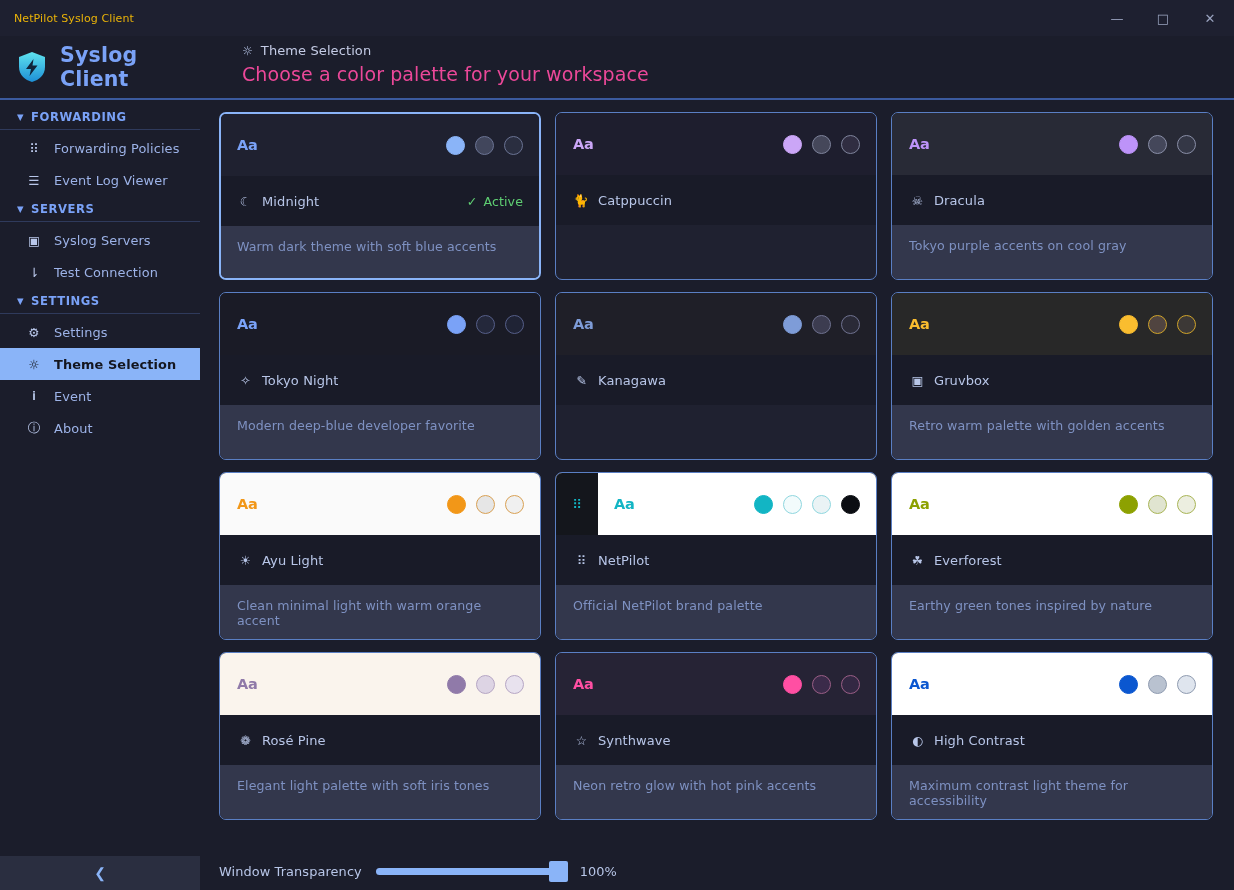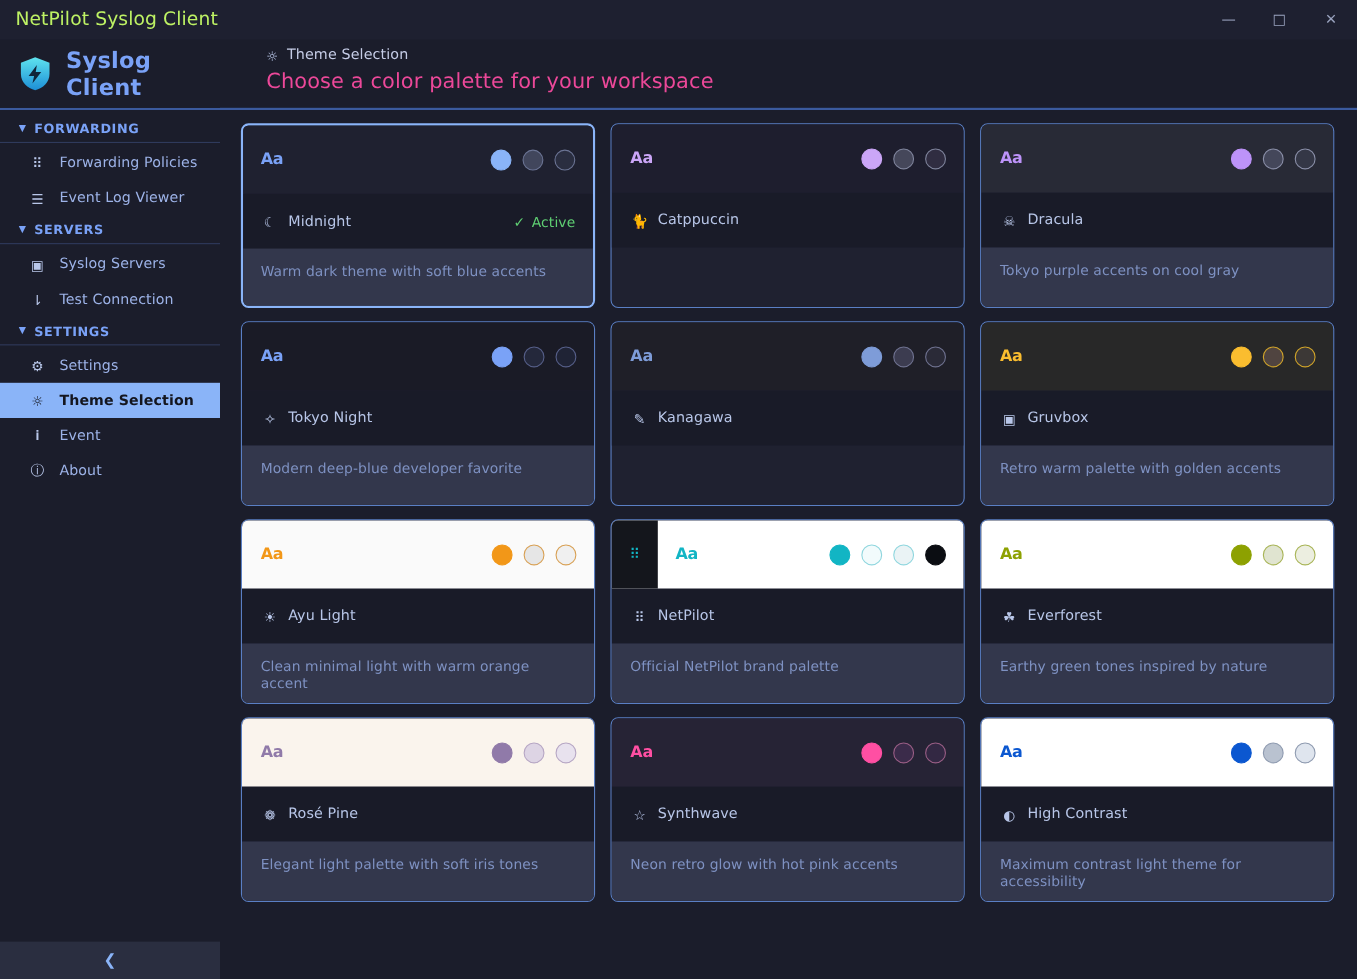--- a/index.html
+++ b/index.html
@@ -10,21 +10,21 @@
     overflow: hidden;
   }
 
   
   #titlebar {
     height: 36px; background: #1e2030;
     display: flex; align-items: center;
     position: relative;
   }
   #titlebar .title {
-    font-size: 17px; color: #bef264; padding-left: 14px;
+    font-size: 11px; color: #eab308; padding-left: 14px;
     letter-spacing: .1px;
   }
   #wincontrols { position: absolute; right: 0; top: 0; height: 36px; display: flex; }
   #wincontrols .wc {
     width: 46px; height: 36px; display: flex; align-items: center; justify-content: center;
     color: #9aa3bf; font-size: 13px;
   }
   #wincontrols .wc:last-child { width: 48px; }
 
   
@@ -416,14 +416,22 @@
             </span>
           </div>
           <div class="card-name">
             <span class="cn-icon">◐</span>
             <span>High Contrast</span>
           </div>
           <div class="card-desc">Maximum contrast light theme for accessibility</div>
         </div>
       </div>
 
+    <div id="sliderbar">
+      <span class="sl-label">Window Transparency</span>
+      <div class="slider-track">
+        <div class="slider-fill" style="width: 100%;"></div>
+        <div class="slider-knob"></div>
+      </div>
+      <span class="sl-value">100%</span>
+    </div>
   </div>
 </div>
 
 </body></html>

